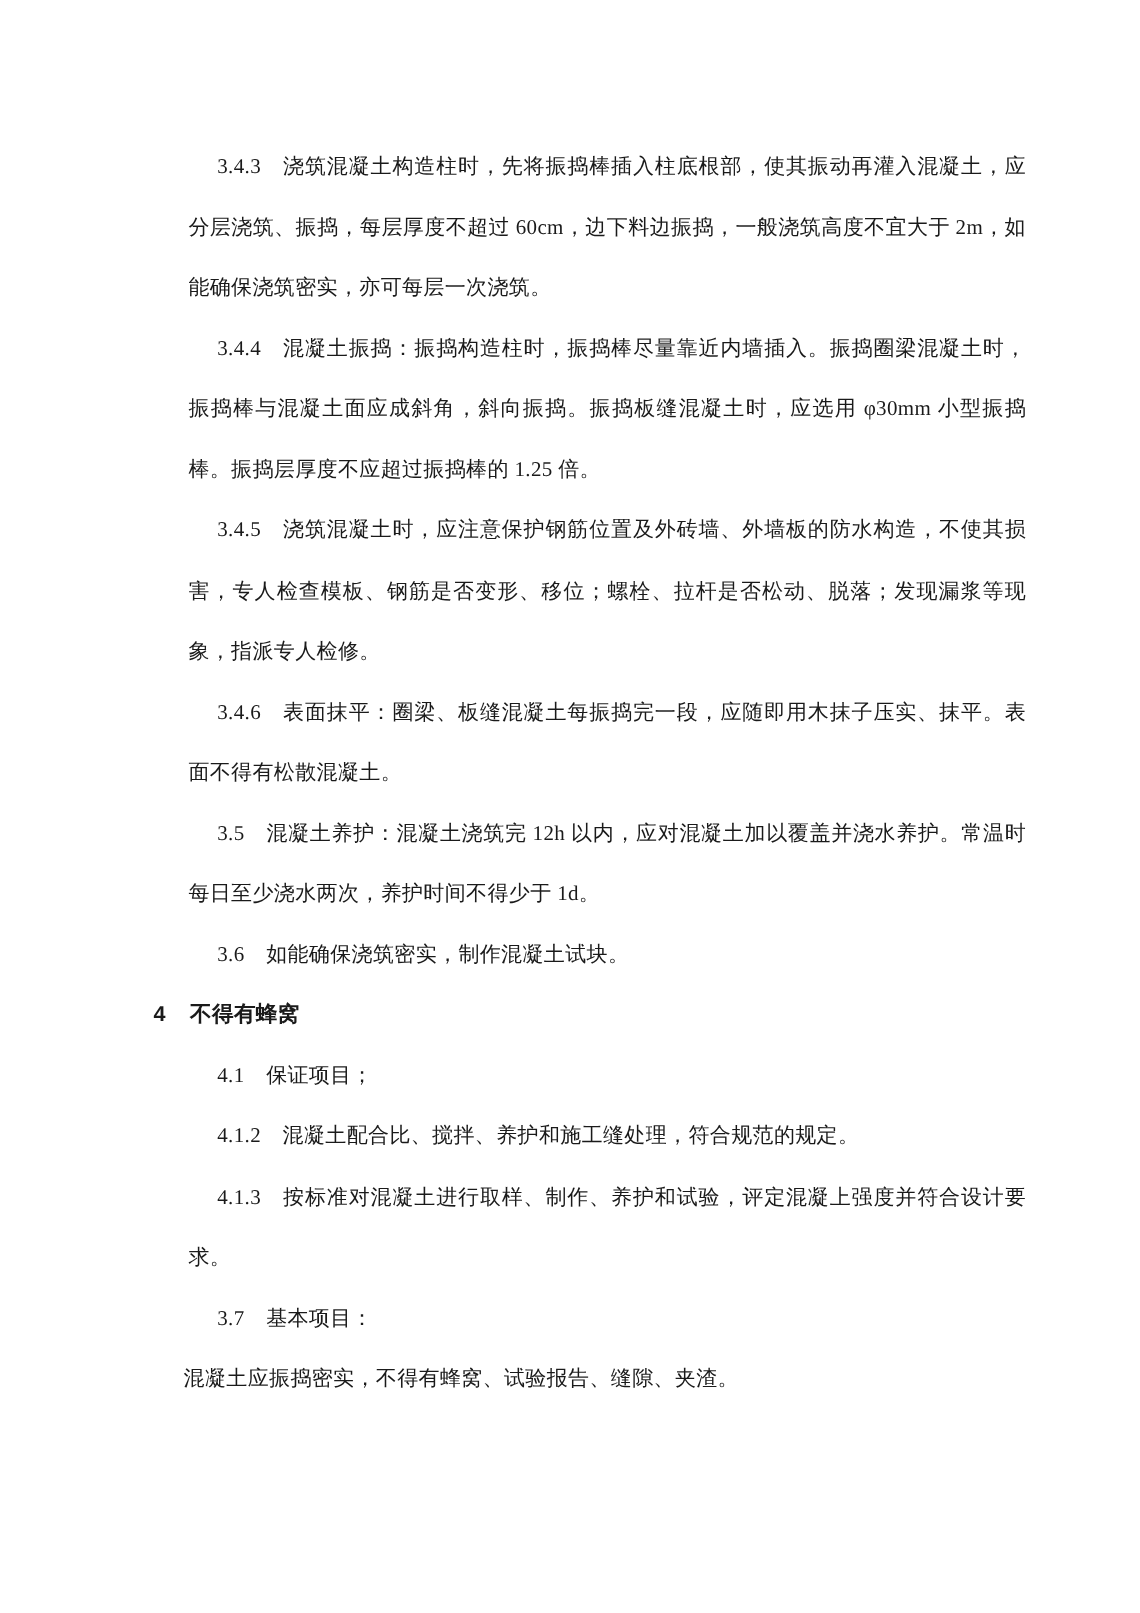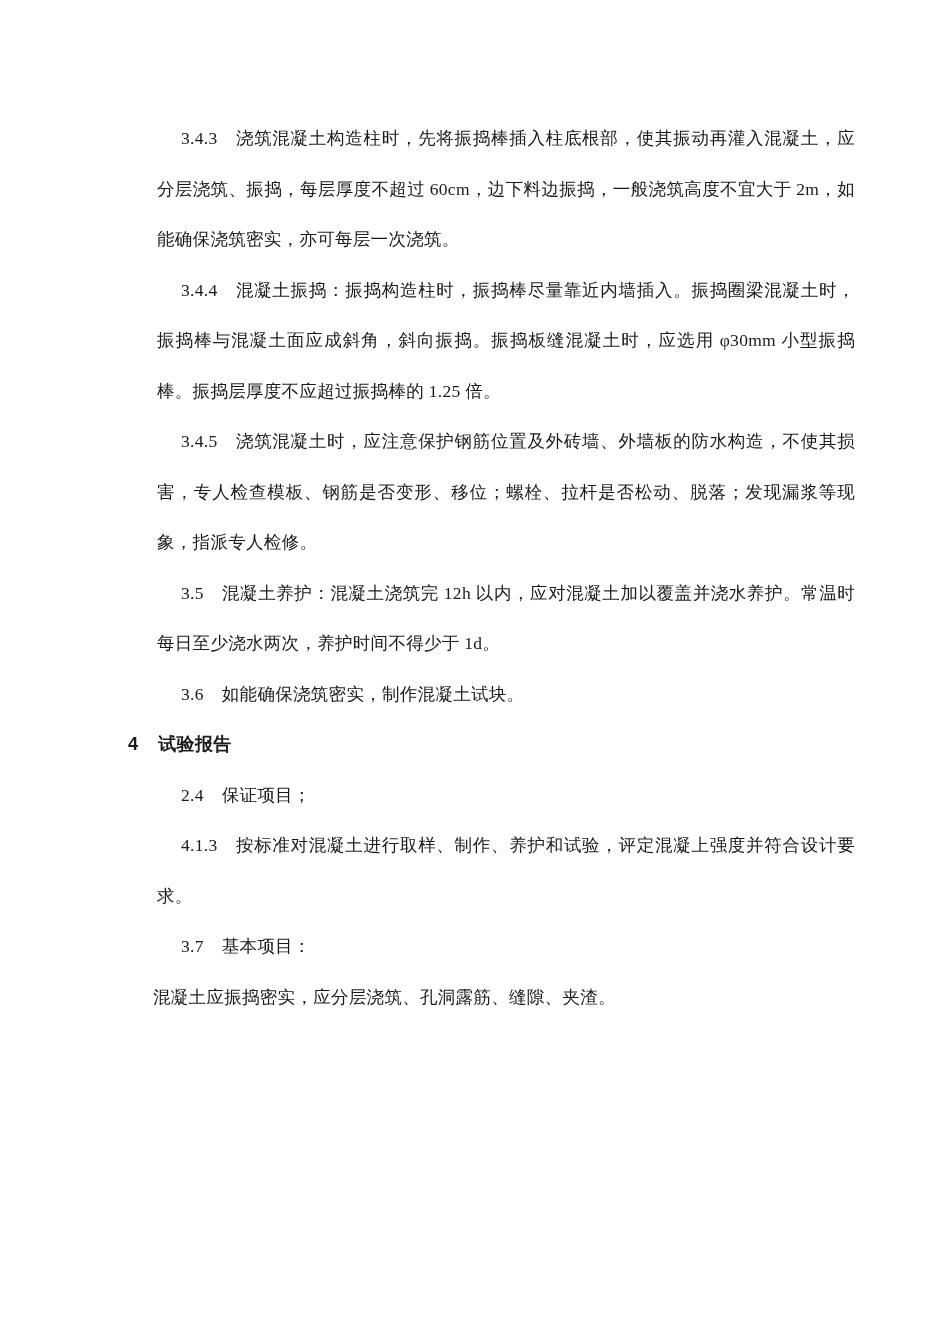--- a/index.html
+++ b/index.html
@@ -53,30 +53,32 @@
 <body>
 
 <div class="page">
 
   <p class="para"><span class="pnum">3.4.3</span><span>浇筑混凝土构造柱时，先将振捣棒插入柱底根部，使其振动再灌入混凝土，应分层浇筑、振捣，每层厚度不超过 60cm，边下料边振捣，一般浇筑高度不宜大于 2m，如能确保浇筑密实，亦可每层一次浇筑。</span></p>
 
   <p class="para"><span class="pnum">3.4.4</span><span>混凝土振捣：振捣构造柱时，振捣棒尽量靠近内墙插入。振捣圈梁混凝土时，振捣棒与混凝土面应成斜角，斜向振捣。振捣板缝混凝土时，应选用 φ30mm 小型振捣棒。振捣层厚度不应超过振捣棒的 1.25 倍。</span></p>
 
   <p class="para"><span class="pnum">3.4.5</span><span>浇筑混凝土时，应注意保护钢筋位置及外砖墙、外墙板的防水构造，不使其损害，专人检查模板、钢筋是否变形、移位；螺栓、拉杆是否松动、脱落；发现漏浆等现象，指派专人检修。</span></p>
 
+  <p class="para"><span class="pnum">3.4.6</span><span>表面抹平：圈梁、板缝混凝土每振捣完一段，应随即用木抹子压实、抹平。表面不得有松散混凝土。</span></p>
 
   <p class="para"><span class="pnum">3.5</span><span>混凝土养护：混凝土浇筑完 12h 以内，应对混凝土加以覆盖并浇水养护。常温时每日至少浇水两次，养护时间不得少于 1d。</span></p>
 
   <p class="para"><span class="pnum">3.6</span><span>如能确保浇筑密实，制作混凝土试块。</span></p>
 
-  <p class="para heading"><span class="pnum">4</span><span>试验报告</span></p>
+  <p class="para heading"><span class="pnum">4</span><span>不得有蜂窝</span></p>
 
-  <p class="para"><span class="pnum">2.4</span><span>保证项目；</span></p>
+  <p class="para"><span class="pnum">4.1</span><span>保证项目；</span></p>
 
 
+  <p class="para"><span class="pnum">4.1.2</span><span>混凝土配合比、搅拌、养护和施工缝处理，符合规范的规定。</span></p>
 
   <p class="para"><span class="pnum">4.1.3</span><span>按标准对混凝土进行取样、制作、养护和试验，评定混凝上强度并符合设计要求。</span></p>
 
   <p class="para"><span class="pnum">3.7</span><span>基本项目：</span></p>
 
-  <p class="para plain"><span>混凝土应振捣密实，应分层浇筑、孔洞露筋、缝隙、夹渣。</span></p>
+  <p class="para plain"><span>混凝土应振捣密实，不得有蜂窝、试验报告、缝隙、夹渣。</span></p>
 
 </div>
 
 </body></html>

